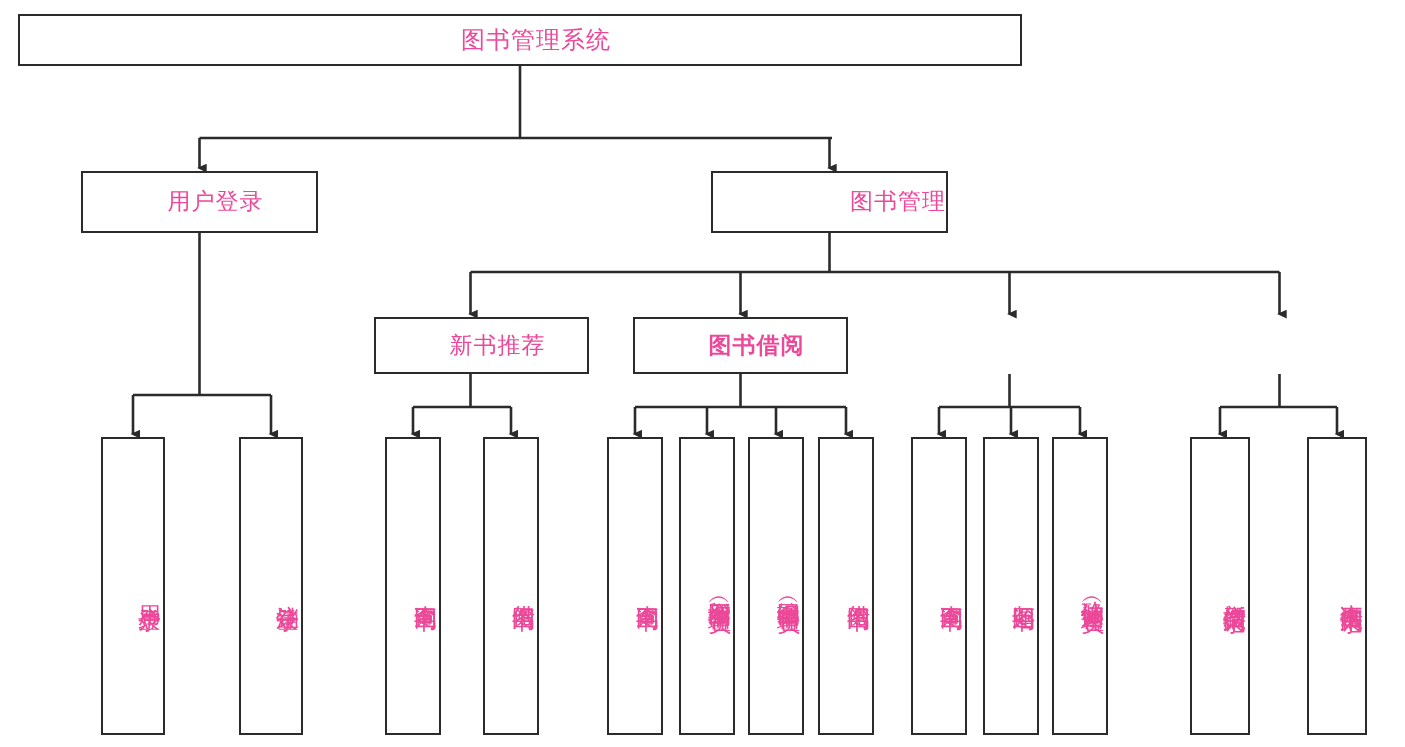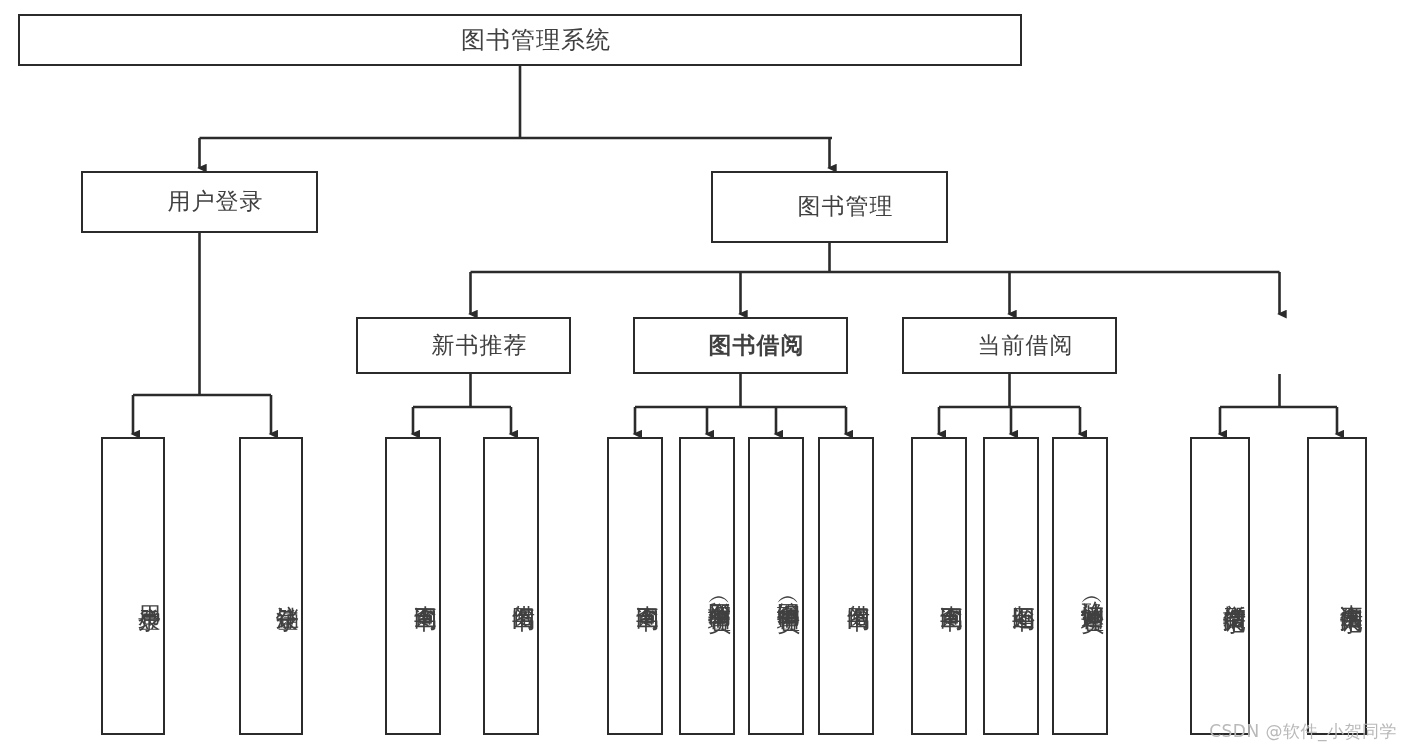--- a/index.html
+++ b/index.html
@@ -18,21 +18,21 @@
     overflow: hidden;
   }
   .node {
     position: absolute;
     box-sizing: border-box;
     border: 2.5px solid #2b2b2b;
     background: #ffffff;
     display: flex;
     align-items: center;
     justify-content: center;
-    color: #404040;
+    color: #ec4899;
     z-index: 3;
     padding-left: 32px;
   }
   .node.horiz {
     font-size: 23px;
     letter-spacing: 1px;
     line-height: 1.2;
     text-align: center;
   }
   .node.root {
@@ -130,32 +130,29 @@
     </g>
   </svg>
 
   <div class="node horiz root" id="node-root" style="left: 18px; top: 14px; width: 1004px; height: 52px;">
     <span>图书管理系统</span>
   </div>
 
   <div class="node horiz" id="node-l2-0" style="left: 81px; top: 171px; width: 237px; height: 62px;">
     <span>用户登录</span>
   </div>
-  <div class="node horiz" id="node-l2-1" style="left: 711px; top: 171px; width: 237px; height: 72px;">
+  <div class="node horiz" id="node-l2-1" style="left: 711px; top: 171px; width: 237px; height: 62px; justify-content: flex-end;">
     <span>图书管理</span>
   </div>
 
-  <div class="node horiz" id="node-l3-0" style="left: 356px; top: 317px; width: 215px; height: 57px;">
+  <div class="node horiz" id="node-l3-0" style="left: 374px; top: 317px; width: 215px; height: 57px;">
     <span>新书推荐</span>
   </div>
   <div class="node horiz" id="node-l3-1" style="left: 633px; top: 317px; width: 215px; height: 57px; font-weight: bold;">
     <span>图书借阅</span>
-  </div>
-  <div class="node horiz" id="node-l3-2" style="left: 902px; top: 317px; width: 215px; height: 57px;">
-    <span>当前借阅</span>
   </div>
 
   <div class="node leaf" id="node-leaf-0" style="left: 101px; top: 437px; width: 64px; height: 298px;">
     <span class="ltext">用户登录</span>
   </div>
   <div class="node leaf" id="node-leaf-1" style="left: 239px; top: 437px; width: 64px; height: 298px;">
     <span class="ltext">注销登录</span>
   </div>
   <div class="node leaf" id="node-leaf-2" style="left: 385px; top: 437px; width: 56px; height: 298px;">
     <span class="ltext">查询图书</span>
@@ -184,14 +181,13 @@
   <div class="node leaf" id="node-leaf-10" style="left: 1052px; top: 437px; width: 56px; height: 298px;">
     <span class="ltext">确认归还（管理员）</span>
   </div>
   <div class="node leaf" id="node-leaf-11" style="left: 1190px; top: 437px; width: 60px; height: 298px;">
     <span class="ltext">新增借阅记录</span>
   </div>
   <div class="node leaf" id="node-leaf-12" style="left: 1307px; top: 437px; width: 60px; height: 298px;">
     <span class="ltext">查询借阅记录</span>
   </div>
 
-  <div class="watermark">CSDN @软件_小贺同学</div>
 </div>
 
 </body></html>

